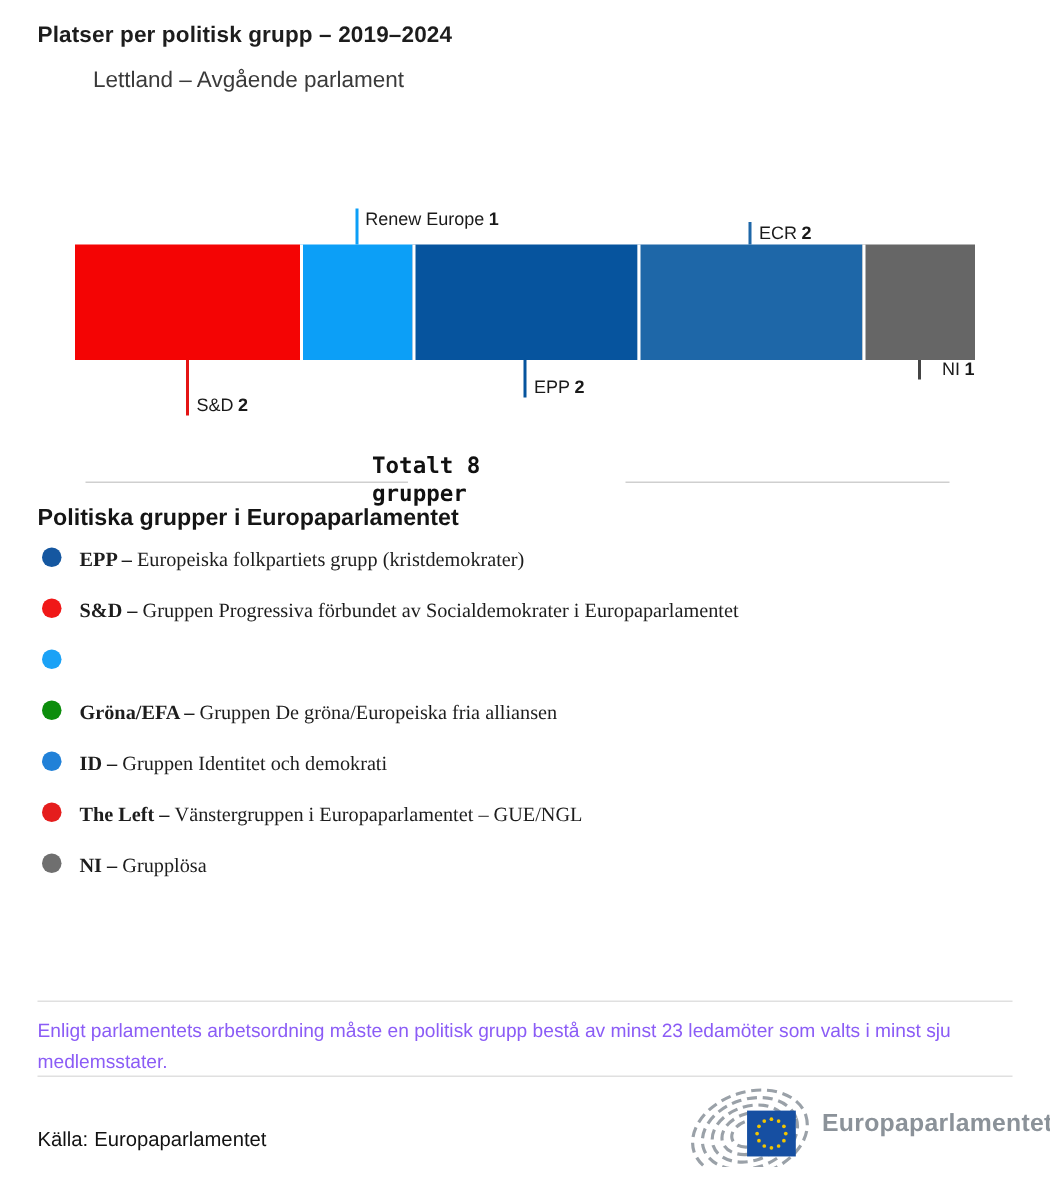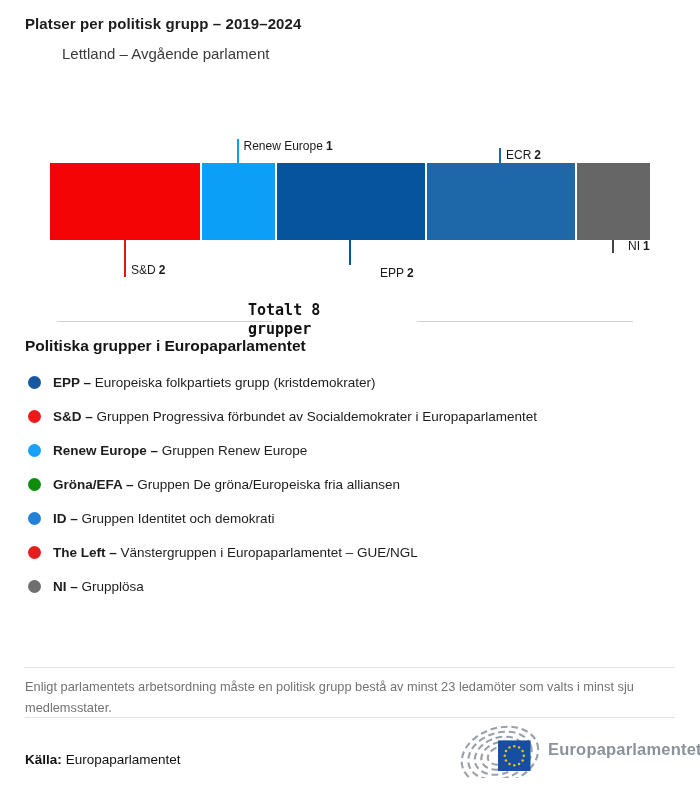--- a/index.html
+++ b/index.html
@@ -22,32 +22,32 @@
   .total-row{position:absolute;left:0;top:300px;width:700px;height:44px;}
   .total-text{position:absolute;left:248px;width:200px;text-align:left;top:1px;
     font-family:"DejaVu Sans Mono",monospace;font-weight:700;font-size:15px;line-height:19px;color:#111;}
   .total-line{position:absolute;top:21px;height:1px;background:#cfcfcf;}
   .total-line.left{left:57px;width:215px;}
   .total-line.right{left:417px;width:216px;}
 
   
   .legend-heading{position:absolute;left:25px;top:337px;font-size:15.5px;font-weight:700;color:#151515;}
   .legend{position:absolute;left:0;top:365px;width:700px;}
-  .legend-row{display:flex;align-items:center;height:34px;}
+  .legend-row{display:flex;height:34px;font-family:Liberation Serif, serif;}
   .legend-dot{width:13px;height:13px;border-radius:50%;margin-left:28px;flex:0 0 13px;}
   .legend-text{margin-left:12px;font-size:13.5px;color:#1d1d1d;white-space:nowrap;}
   .legend-text b{font-weight:700;}
 
   
   .divider{position:absolute;left:25px;width:650px;height:1px;background:#e0e0e0;}
   .divider.d1{top:667px;}
   .divider.d2{top:717px;}
-  .note{position:absolute;left:25px;top:676px;width:630px;font-size:12.8px;line-height:21px;color:#737373;}
+  .note{position:absolute;left:25px;top:676px;width:630px;font-size:12.8px;line-height:21px;color:#8b5cf6;}
   .source{position:absolute;left:25px;top:752px;font-size:13.5px;color:#111;}
-  .source b{font-weight:700;margin-right:4px;}
+  .source b{font-weight:400;margin-right:4px;}
   .logo{position:absolute;left:456px;top:720px;display:flex;align-items:center;}
   .logo-text{font-size:16.5px;font-weight:700;color:#8b9299;margin-left:6px;letter-spacing:.2px;}
 </style>
 </head>
 <body>
 
 <div class="page">
 
   <div class="title">Platser per politisk grupp – 2019–2024</div>
   <div class="subtitle">Lettland – Avgående parlament</div>
@@ -59,21 +59,21 @@
         <div class="bar-segment" style="left: 37.5%; width: 25%; background: rgb(6, 84, 158); border-left: 2px solid rgb(255, 255, 255);"></div>
         <div class="bar-segment" style="left: 62.5%; width: 25%; background: rgb(30, 103, 168); border-left: 2px solid rgb(255, 255, 255);"></div>
         <div class="bar-segment" style="left: 87.5%; width: 12.5%; background: rgb(102, 102, 102); border-left: 2px solid rgb(255, 255, 255);"></div>
       </div>
     <div id="callouts">
         <div class="callout-line" style="left: 124px; height: 37px; background: rgb(228, 20, 20); top: 110px;"></div>
         <div class="callout-label" style="left: 131px; top: 133px;"><span>S&amp;D</span><b>2</b></div>
         <div class="callout-line" style="left: 236.5px; height: 24px; background: rgb(12, 159, 247); top: 9px;"></div>
         <div class="callout-label" style="left: 243.5px; top: 9px;"><span>Renew Europe</span><b>1</b></div>
         <div class="callout-line" style="left: 349px; height: 25px; background: rgb(6, 84, 158); top: 110px;"></div>
-        <div class="callout-label" style="left: 356px; top: 136px; margin-left: 24px;"><span>EPP</span><b>2</b></div>
+        <div class="callout-label" style="left: 356px; top: 121px;"><span>EPP</span><b>2</b></div>
         <div class="callout-line" style="left: 499px; height: 15px; background: rgb(30, 103, 168); top: 18px;"></div>
         <div class="callout-label" style="left: 506px; top: 18px; text-align: center;"><span>ECR</span><b>2</b></div>
         <div class="callout-line" style="left: 611.5px; height: 13px; background: rgb(68, 68, 68); top: 110px;"></div>
         <div class="callout-label" style="left: 628px; top: 109px; text-align: right;"><span>NI</span><b>1</b></div>
       </div>
   </div>
 
   <div class="total-row">
     <div class="total-line left"></div>
     <div class="total-text">
@@ -88,21 +88,20 @@
       <div class="legend-row">
         <span class="legend-dot" style="background: rgb(21, 87, 160);"></span>
         <span class="legend-text"><b>EPP – </b>Europeiska folkpartiets grupp (kristdemokrater)</span>
       </div>
       <div class="legend-row">
         <span class="legend-dot" style="background: rgb(240, 24, 24);"></span>
         <span class="legend-text"><b>S&amp;D – </b>Gruppen Progressiva förbundet av Socialdemokrater i Europaparlamentet</span>
       </div>
       <div class="legend-row">
         <span class="legend-dot" style="background: rgb(27, 162, 246);"></span>
-        <span class="legend-text"><b>Renew Europe – </b>Gruppen Renew Europe</span>
       </div>
       <div class="legend-row">
         <span class="legend-dot" style="background: rgb(12, 141, 12);"></span>
         <span class="legend-text"><b>Gröna/EFA – </b>Gruppen De gröna/Europeiska fria alliansen</span>
       </div>
       <div class="legend-row">
         <span class="legend-dot" style="background: rgb(33, 129, 216);"></span>
         <span class="legend-text"><b>ID – </b>Gruppen Identitet och demokrati</span>
       </div>
       <div class="legend-row">

